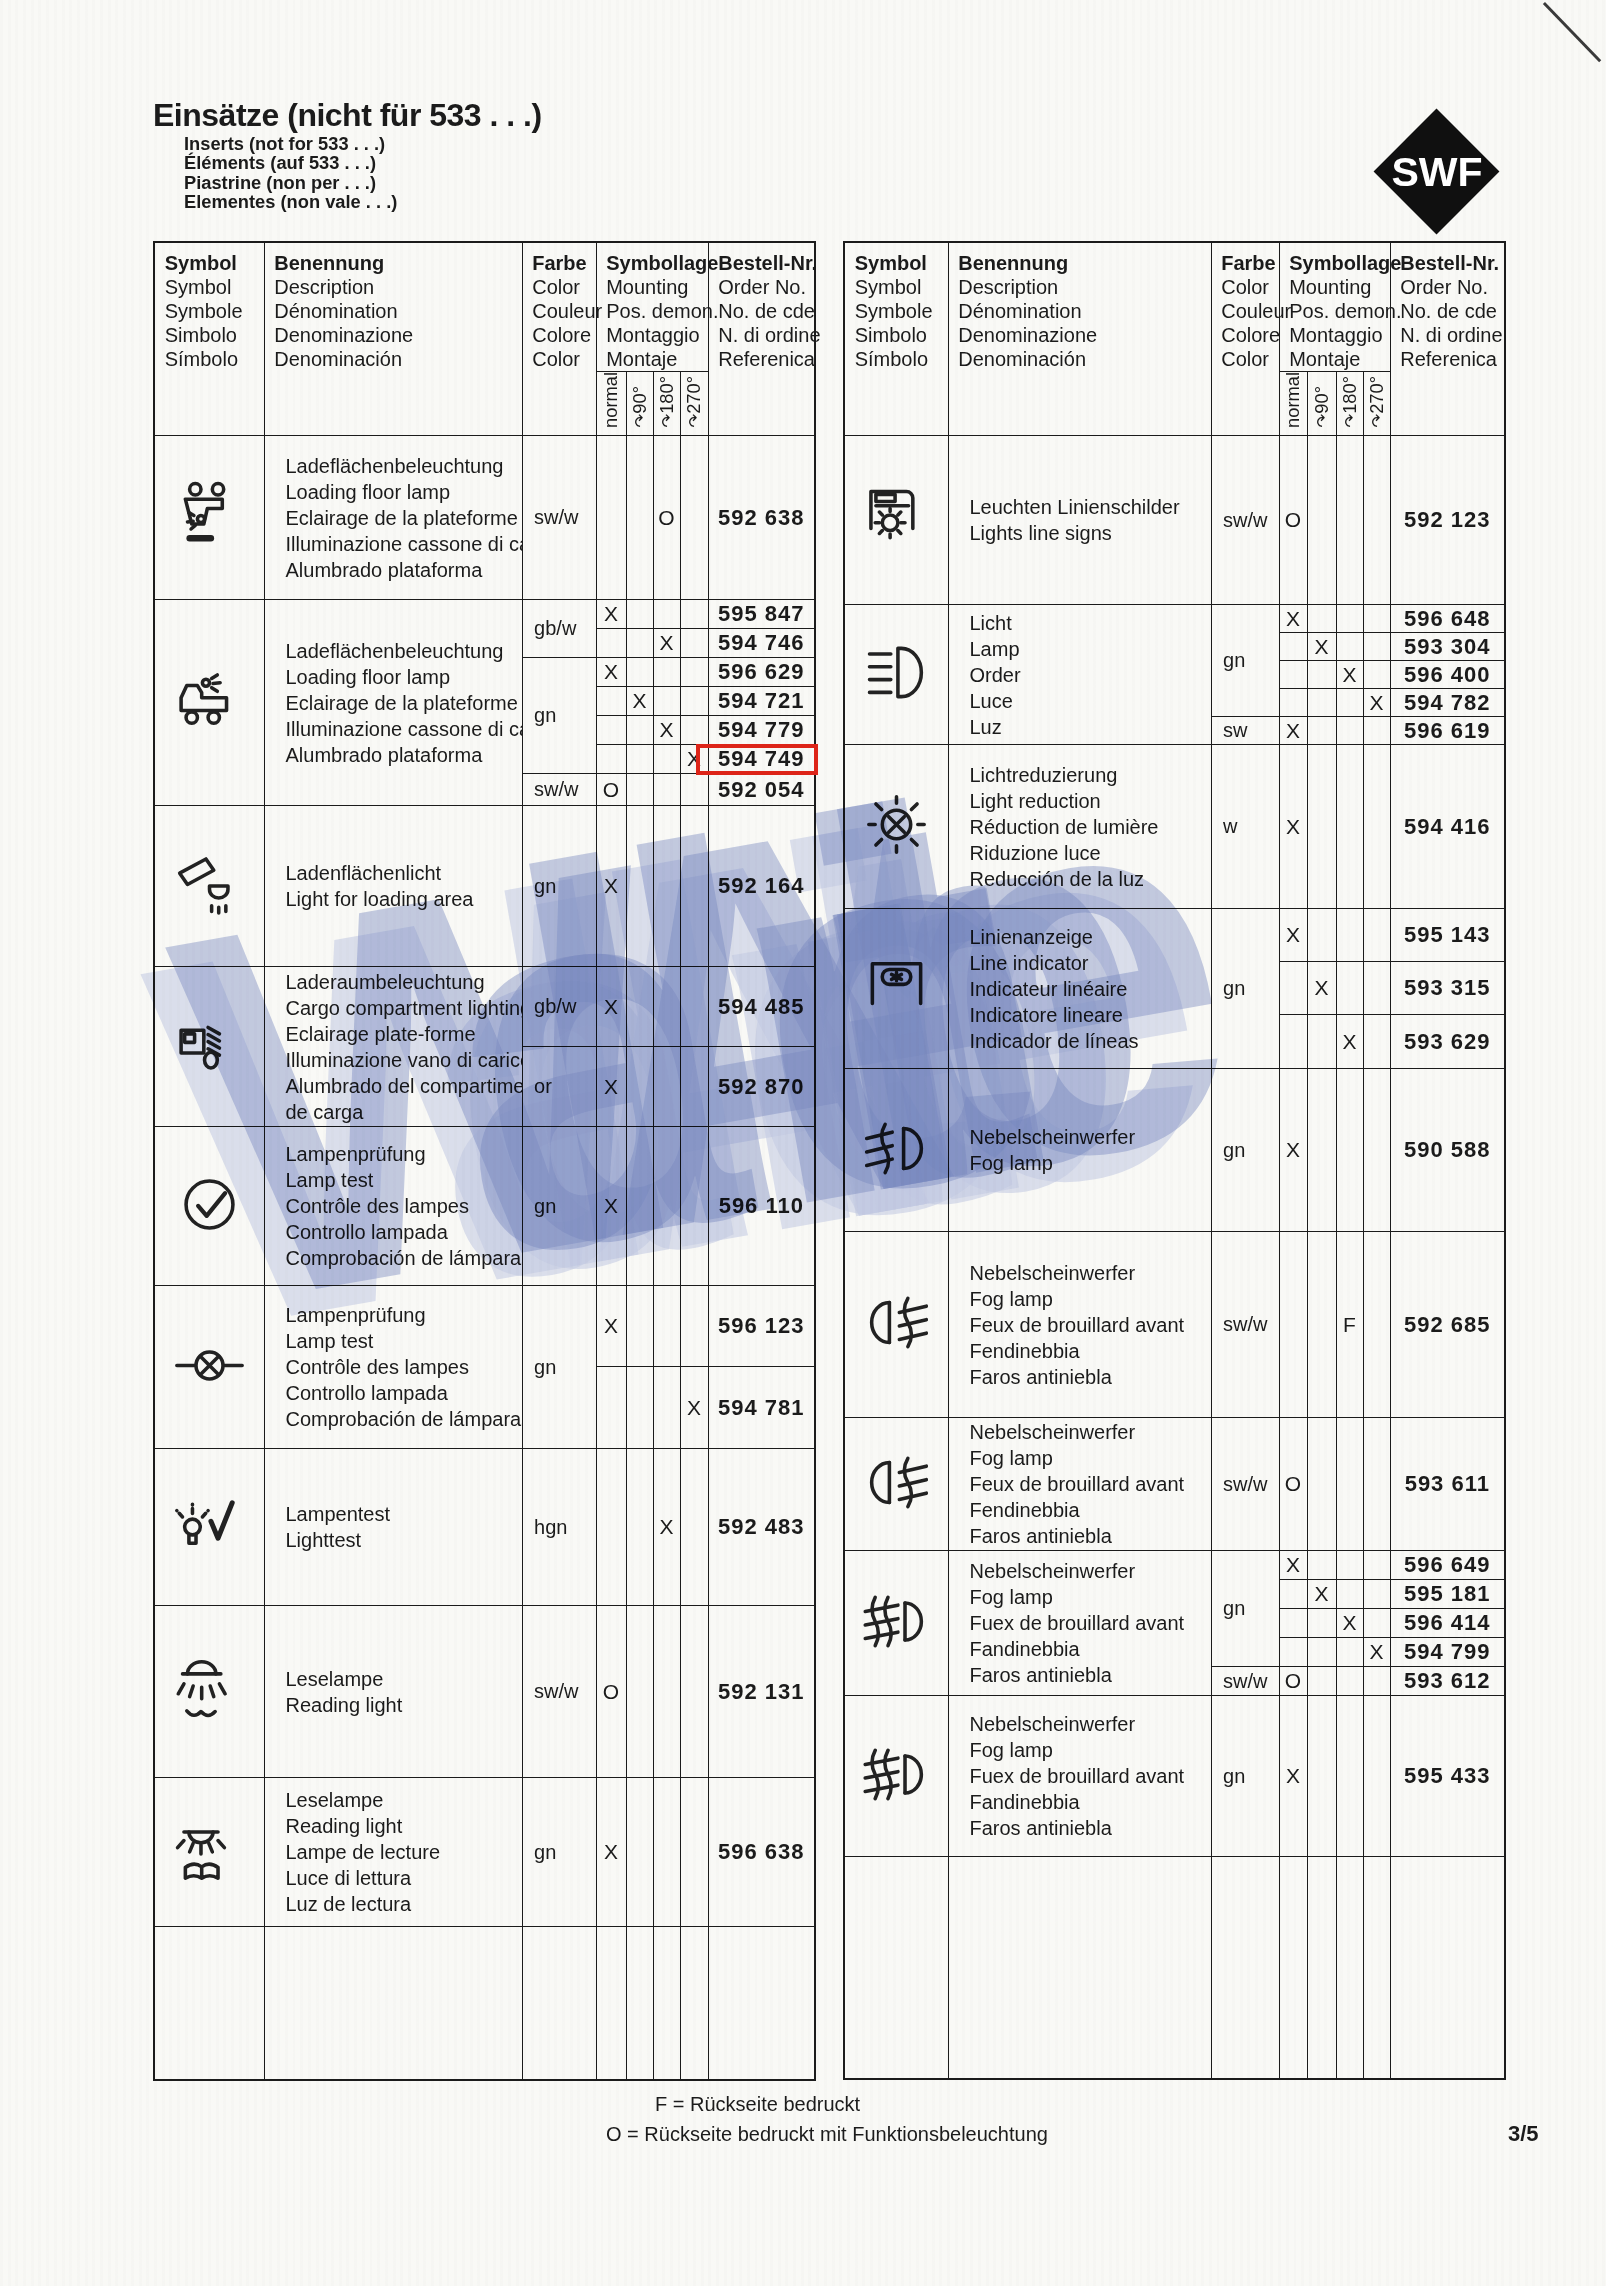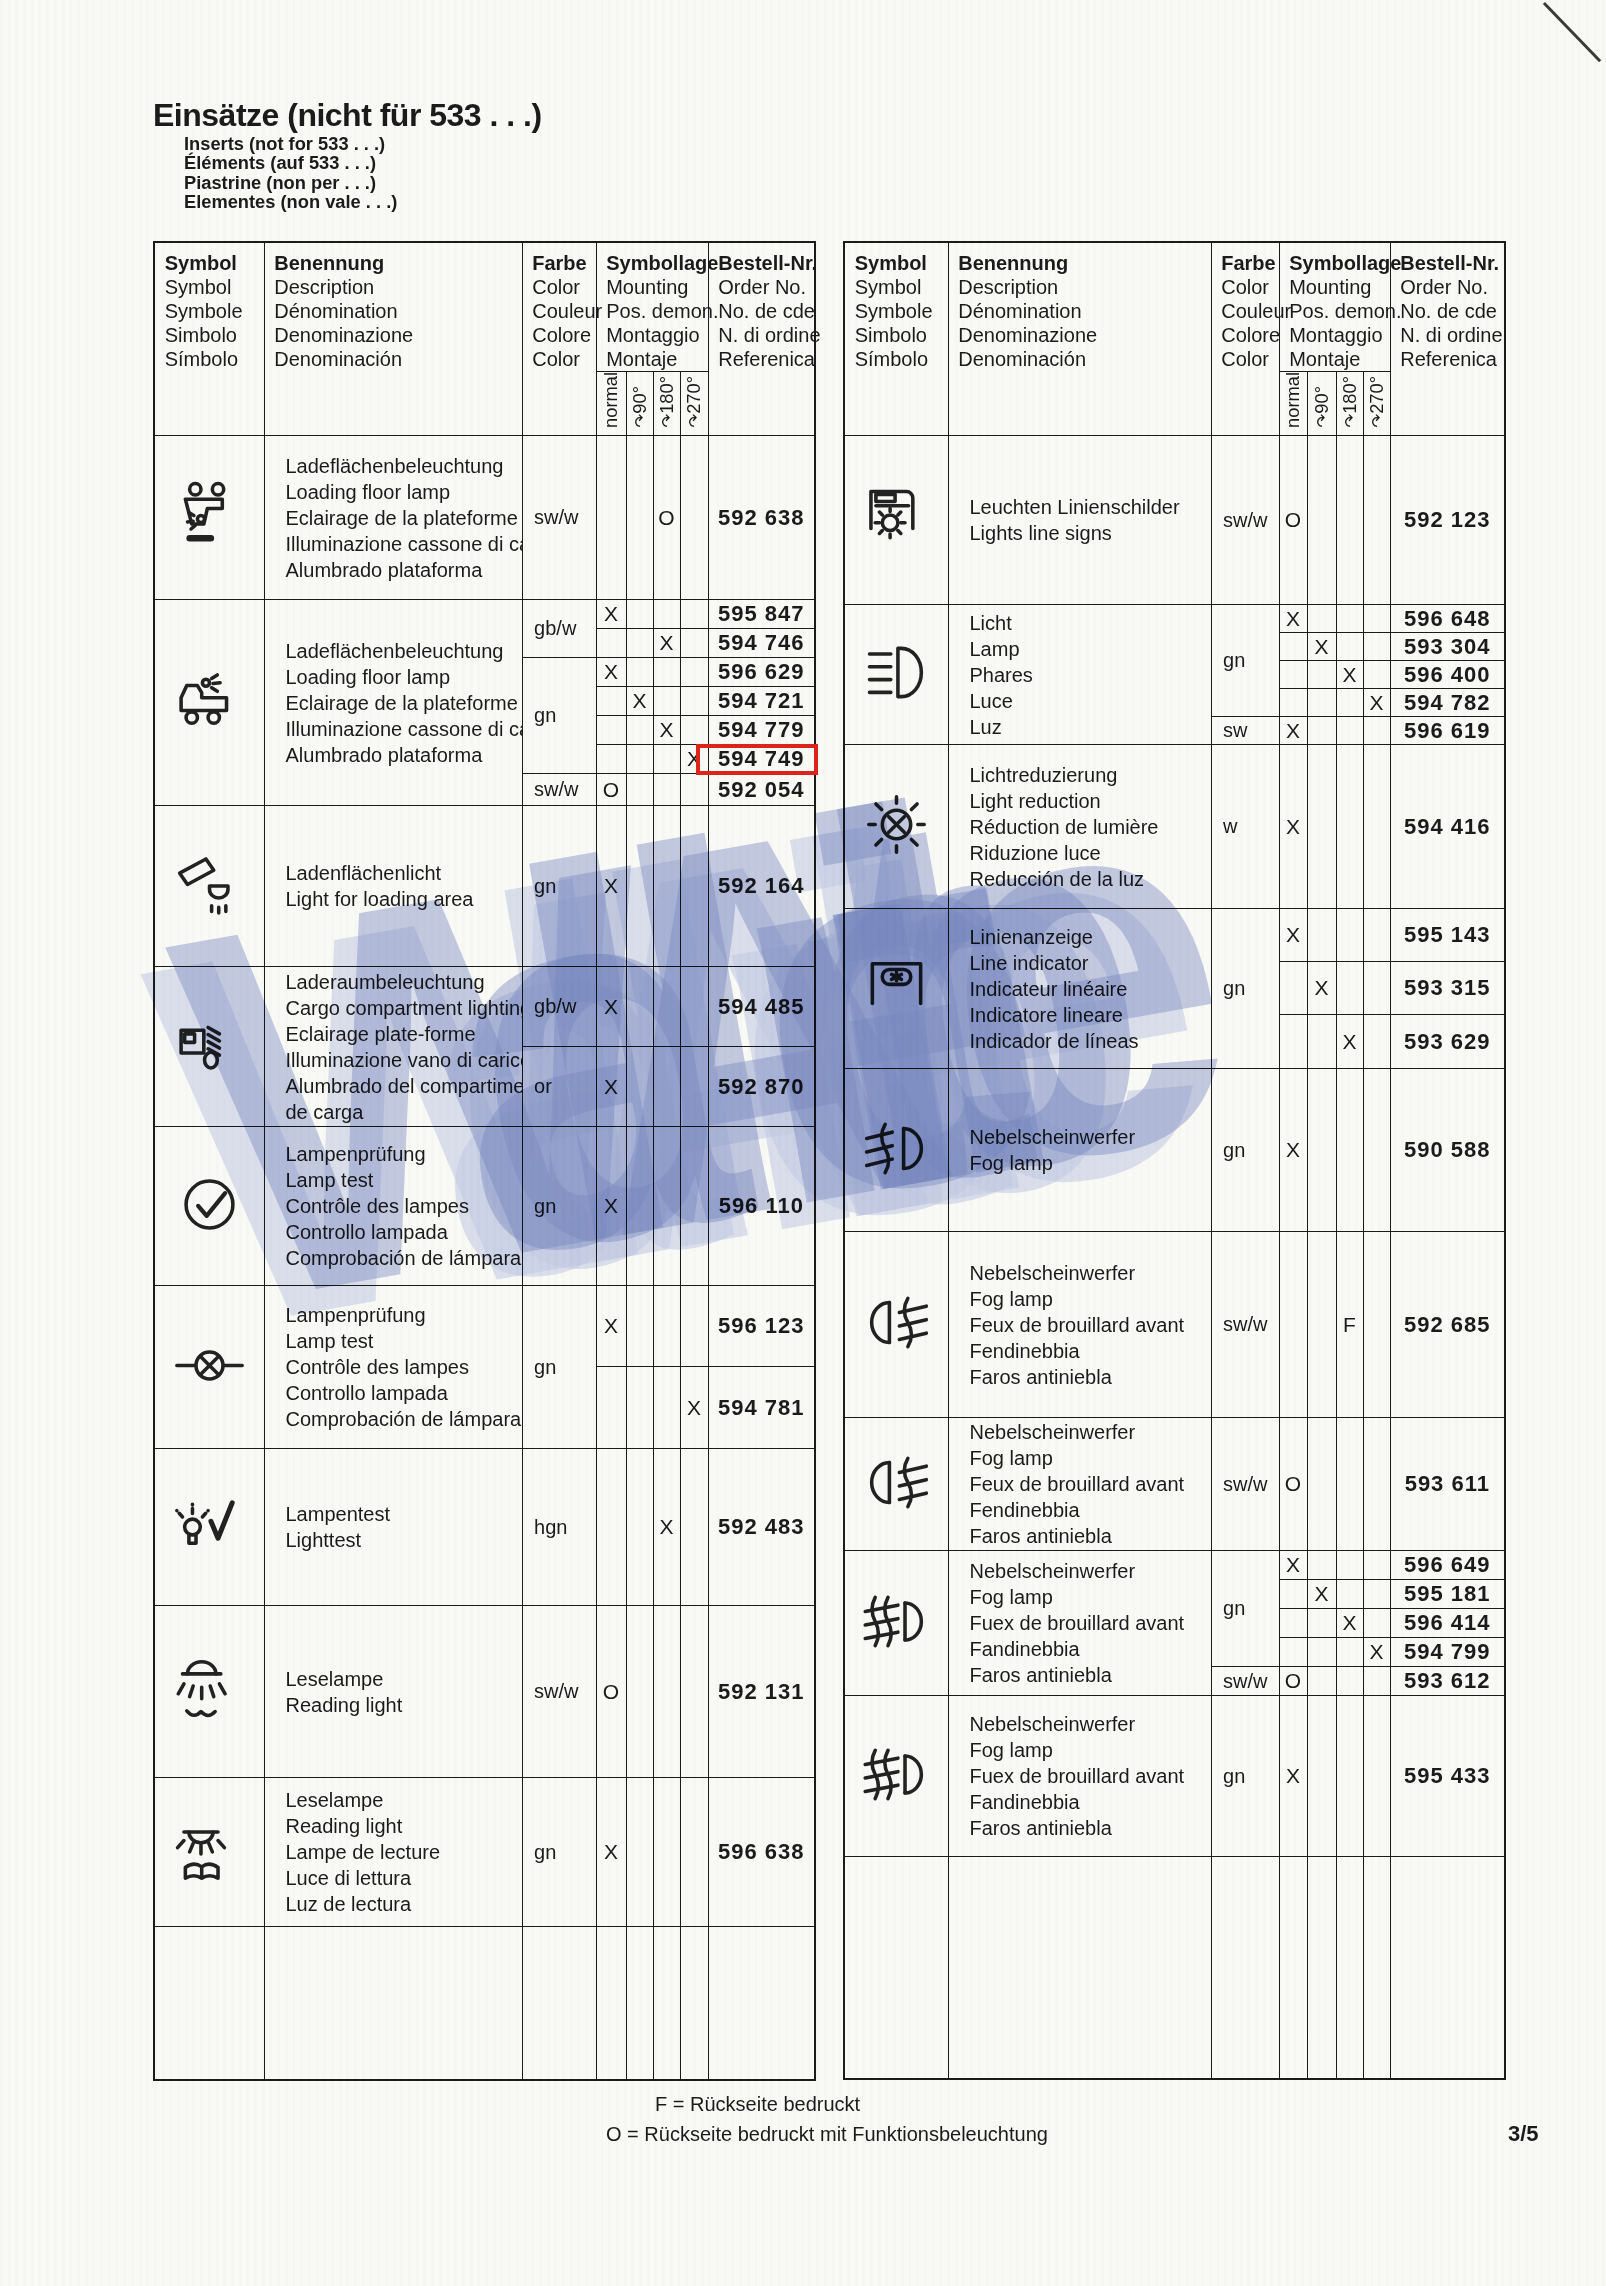--- a/index.html
+++ b/index.html
@@ -52,20 +52,24 @@
 <div class="page">
 
   <div class="title-block">
     <div class="main-title">Einsätze (nicht für 533 . . .)</div>
     <div class="sub-title">Inserts (not for 533 . . .)</div>
     <div class="sub-title">Éléments (auf 533 . . .)</div>
     <div class="sub-title">Piastrine (non per . . .)</div>
     <div class="sub-title">Elementes (non vale . . .)</div>
   </div>
 
+  <div class="logo">
+    <div class="diamond"></div>
+    <div class="swf">SWF</div>
+  </div>
 
   <table class="dtable" id="left-table" style="left:153px;top:241px;width:661px;">
       <colgroup>
         <col style="width:110px;">
         <col style="width:258px;">
         <col style="width:74px;">
         <col style="width:30px;">
         <col style="width:27px;">
         <col style="width:27px;">
         <col style="width:28px;">
@@ -442,21 +446,21 @@
           <td class="order">592 123</td>
         </tr>
         <tr style="height:28px;padding-left:40px;">
           <td class="sym" rowspan="5"><svg class="sym-svg" viewBox="0 0 100 100">
               <path d="M52 16 v68 h5 a28 34 0 0 0 0 -68 z"></path>
               <path d="M12 24 h30 M12 42 h30 M12 60 h30 M12 78 h30"></path>
             </svg></td>
           <td class="desc" rowspan="5">
             <div class="d-line">Licht</div>
             <div class="d-line">Lamp</div>
-            <div class="d-line">Phares</div>
+            <div class="d-line">Order</div>
             <div class="d-line">Luce</div>
             <div class="d-line">Luz</div>
           </td>
           <td class="farbe" rowspan="4">gn</td>
           <td class="mount">X</td>
           <td class="mount"></td>
           <td class="mount"></td>
           <td class="mount"></td>
           <td class="order">596 648</td>
         </tr>

